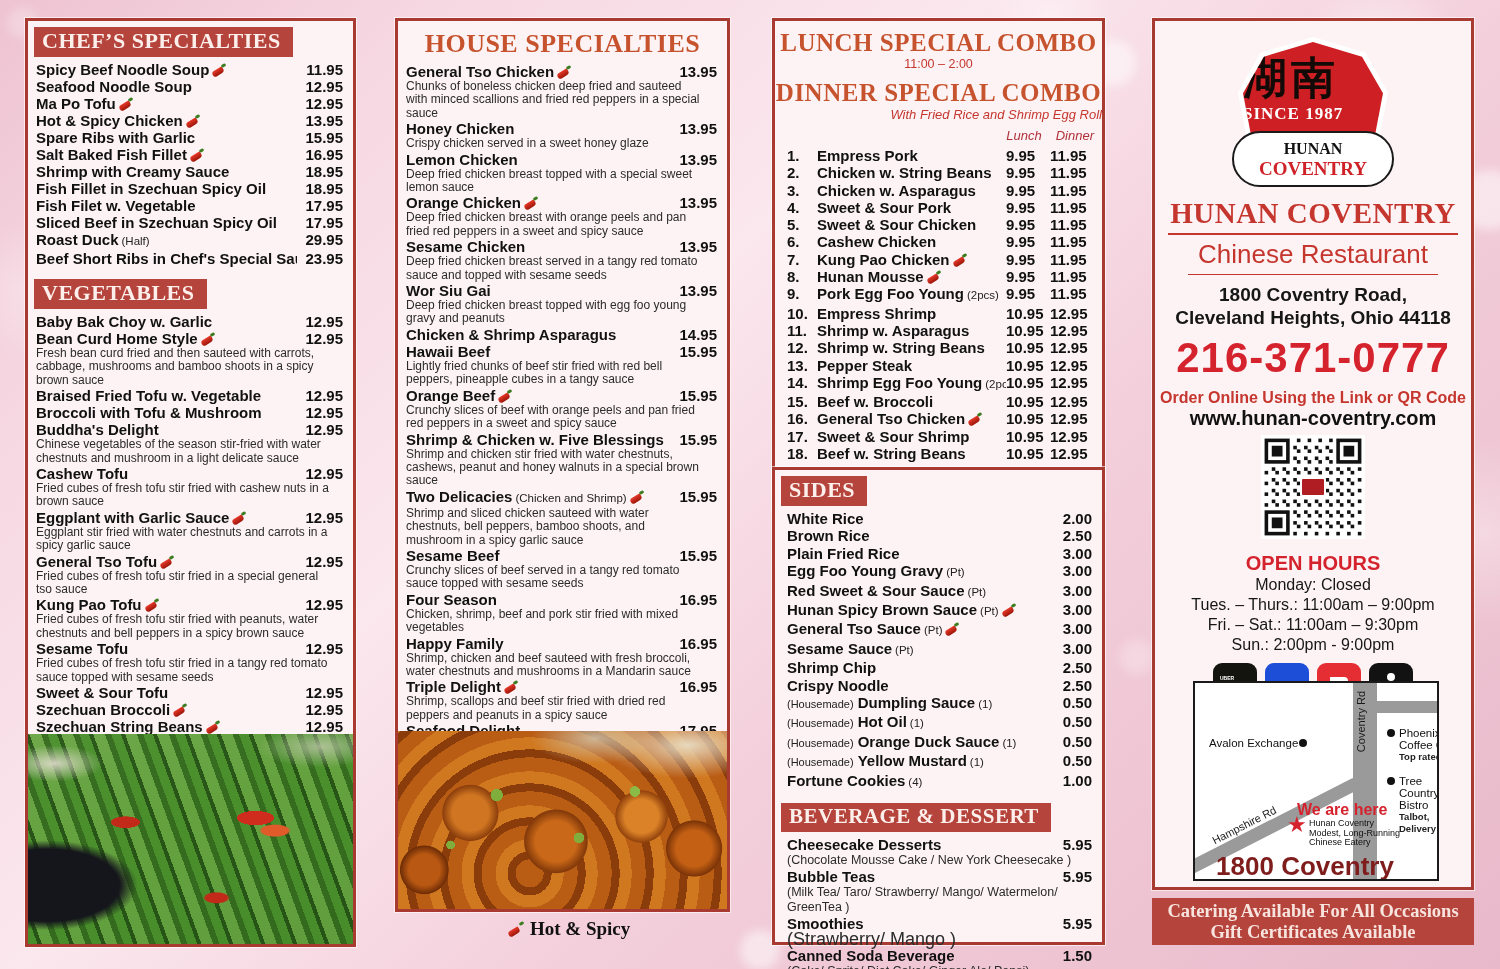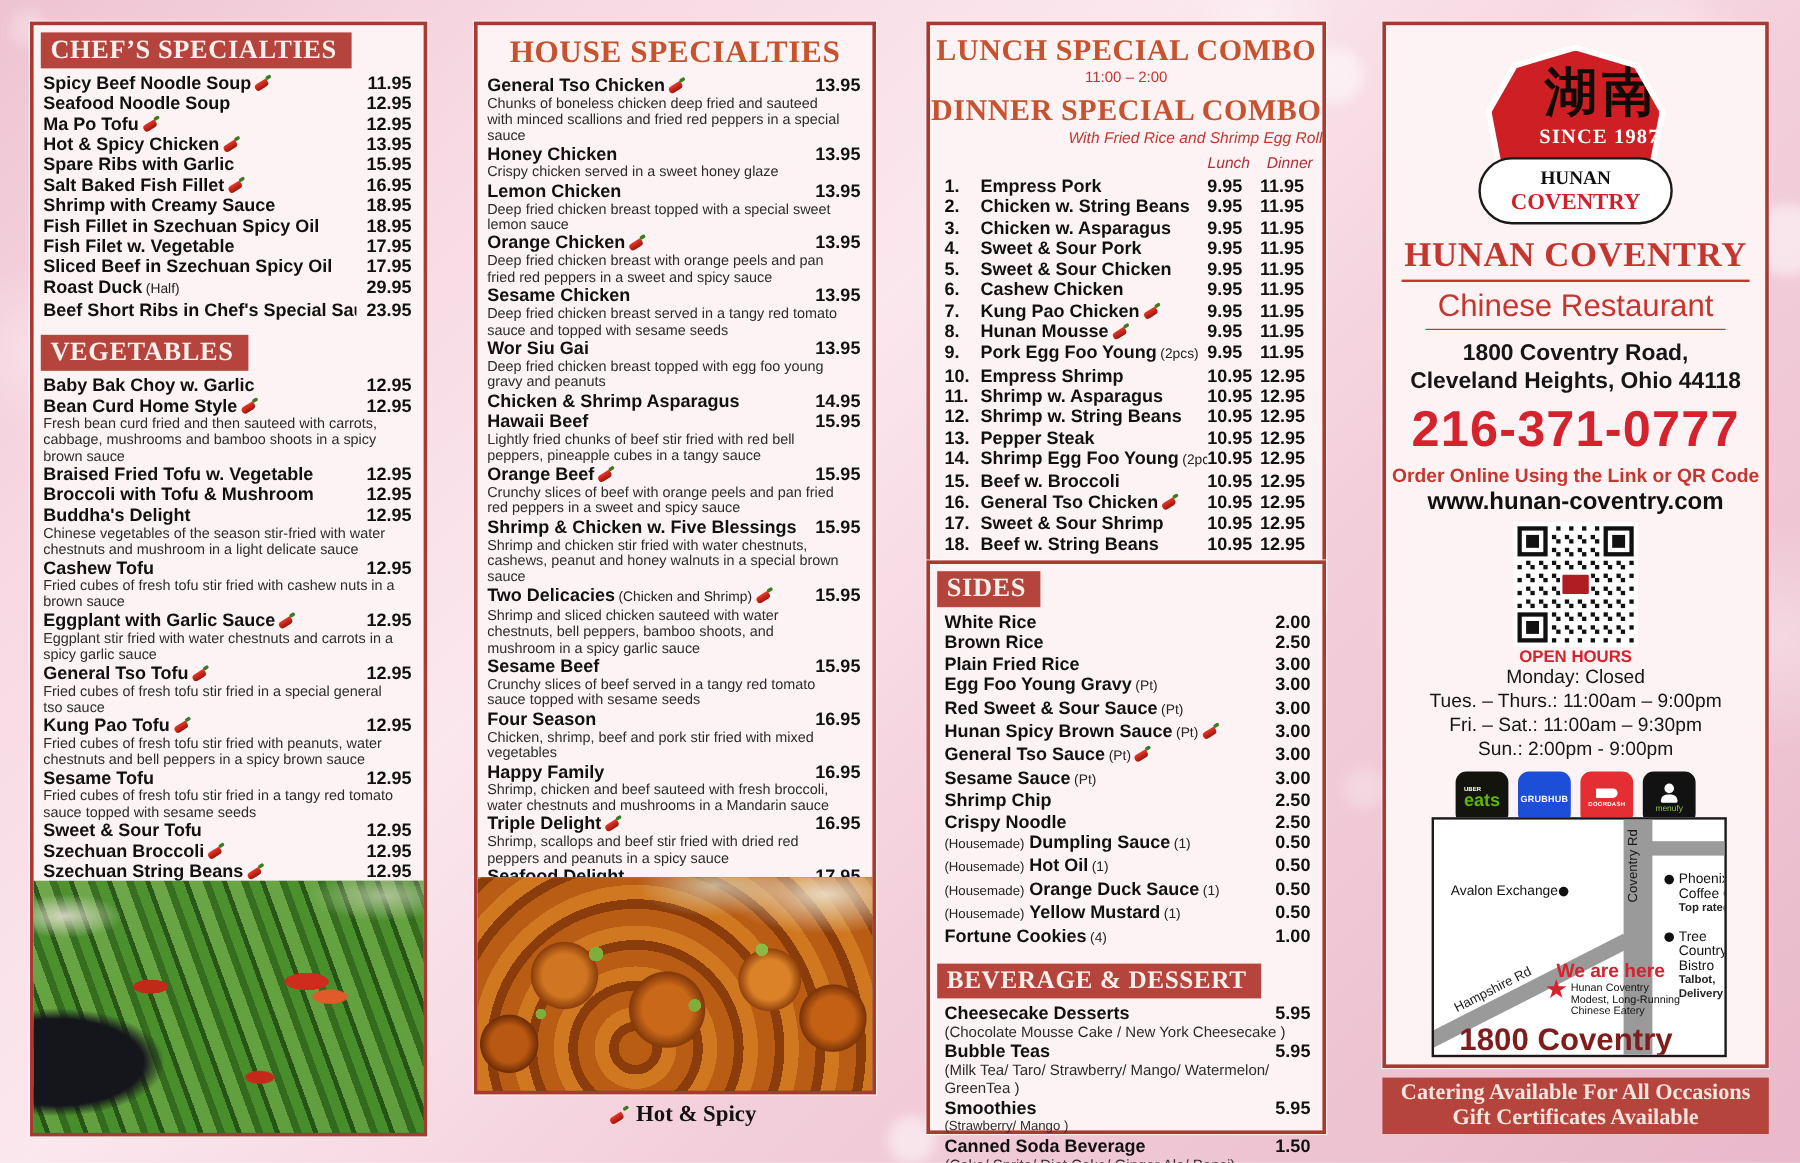--- a/index.html
+++ b/index.html
@@ -77,40 +77,40 @@
   .legend{position:absolute;left:505px;top:918px;font-family:"Liberation Serif",serif;
     font-weight:bold;font-size:19px;color:#111;display:flex;align-items:center;gap:6px}
   .legend .chili{width:16px;height:14px}
   
   .info{left:1152px;top:18px;width:322px;height:872px;text-align:center}
   .shield{position:relative;width:150px;margin:16px auto 0;height:150px}
   .shield .outer{position:absolute;left:0;top:0;width:150px;height:132px;background:#fff;
     clip-path:polygon(50% 0%,85% 12%,100% 42%,94% 78%,50% 100%,6% 78%,0% 42%,15% 12%)}
   .shield .inner{position:absolute;left:5px;top:5px;width:140px;height:122px;background:#ce1f25;
     clip-path:polygon(50% 0%,85% 12%,100% 42%,94% 78%,50% 100%,6% 78%,0% 42%,15% 12%);
-    display:flex;flex-direction:column;align-items:flex-end}
+    display:flex;flex-direction:column;align-items:flex-start}
   .cn{font-size:44px;line-height:52px;font-weight:bold;color:#120a06;margin-top:10px;letter-spacing:4px}
   .since{font-family:"Liberation Serif",serif;font-weight:bold;color:#fff;font-size:17px;letter-spacing:1px}
   .pill{position:absolute;left:50%;transform:translateX(-50%);bottom:0;width:162px;height:56px;
     background:#fff;border:2px solid #1a1a1a;border-radius:28px;display:flex;flex-direction:column;
     justify-content:center;line-height:20px}
   .pill .l1{font-family:"Liberation Serif",serif;font-weight:bold;font-size:16px;color:#111}
   .pill .l2{font-family:"Liberation Serif",serif;font-weight:bold;font-size:19px;color:#ce2128}
   .big-name{font-family:"Liberation Serif",serif;font-weight:bold;color:#c5362e;font-size:29px;
     margin-top:10px;letter-spacing:.5px;display:inline-block;border-bottom:2px solid #c5362e;padding:0 2px 3px}
   .subname{color:#c5362e;font-size:26px;margin-top:4px;display:inline-block;
     border-bottom:1.5px solid #c5362e;padding:0 10px 4px}
   .addr{font-weight:bold;font-size:19px;line-height:23px;color:#161616;margin-top:8px}
   .phone{color:#d5232e;font-weight:bold;font-size:42px;letter-spacing:1px;line-height:46px;margin-top:6px}
   .order{color:#c5362e;font-weight:bold;font-size:16px;margin-top:8px}
   .site{color:#111;font-weight:bold;font-size:20px;line-height:22px}
   .qrwrap{position:relative;width:104px;height:104px;margin:6px auto 0;background:#fff}
   .qrlogo{position:absolute;left:50%;top:50%;transform:translate(-50%,-50%);width:26px;height:20px;
     background:#b01e23;border:2px solid #fff;border-radius:3px}
-  .hours-title{color:#d5232e;font-weight:bold;font-size:14px;margin-top:0}
+  .hours-title{color:#d5232e;font-weight:bold;font-size:20px;margin-top:13px}
   .hours{font-size:16px;line-height:20px;color:#161616}
   .apps{display:flex;justify-content:center;gap:8px;margin-top:8px}
   .badge{width:44px;height:44px;border-radius:9px;display:flex;flex-direction:column;
     align-items:center;justify-content:center;overflow:hidden}
   .b-uber{background:#14140f}
   .b-uber .t1{color:#fff;font-size:5px;font-weight:bold;align-self:flex-start;margin-left:7px}
   .b-uber .t2{color:#5fb709;font-size:15px;font-weight:bold;line-height:14px}
   .b-grub{background:#1d4ed8}
   .b-grub .t{color:#fff;font-weight:bold;font-size:7.5px;letter-spacing:.2px}
   .b-door{background:#e52e33}
@@ -654,21 +654,21 @@
       <div class="row">
         <span class="nm"><span>Bubble Teas</span></span>
         <span class="pr">5.95</span>
       </div>
       <div class="desc" style="font-size:12.5px;line-height:15px">(Milk Tea/ Taro/ Strawberry/ Mango/ Watermelon/ GreenTea )</div>
 
       <div class="row">
         <span class="nm"><span>Smoothies</span></span>
         <span class="pr">5.95</span>
       </div>
-      <div class="desc" style="font-size:11px;line-height:15px">(Strawberry/ Mango )</div>
+      <div class="desc" style="font-size:18px;line-height:15px">(Strawberry/ Mango )</div>
 
       <div class="row">
         <span class="nm"><span>Canned Soda Beverage</span></span>
         <span class="pr">1.50</span>
       </div>
       <div class="desc" style="font-size:12.5px;line-height:15px">(Coke/  Sprite/ Diet Coke/ Ginger Ale/ Pepsi)</div>
     </div>
 </div>
 
 <div class="panel info">

